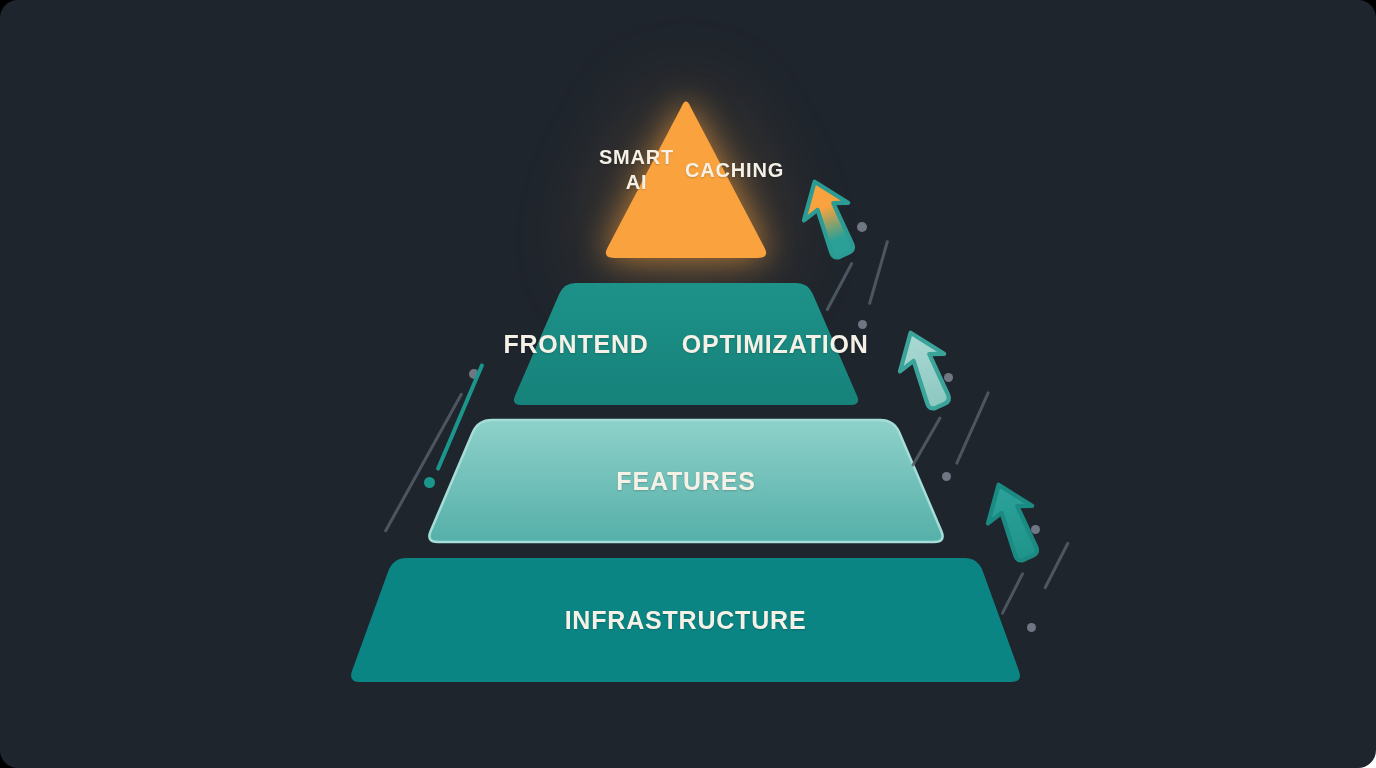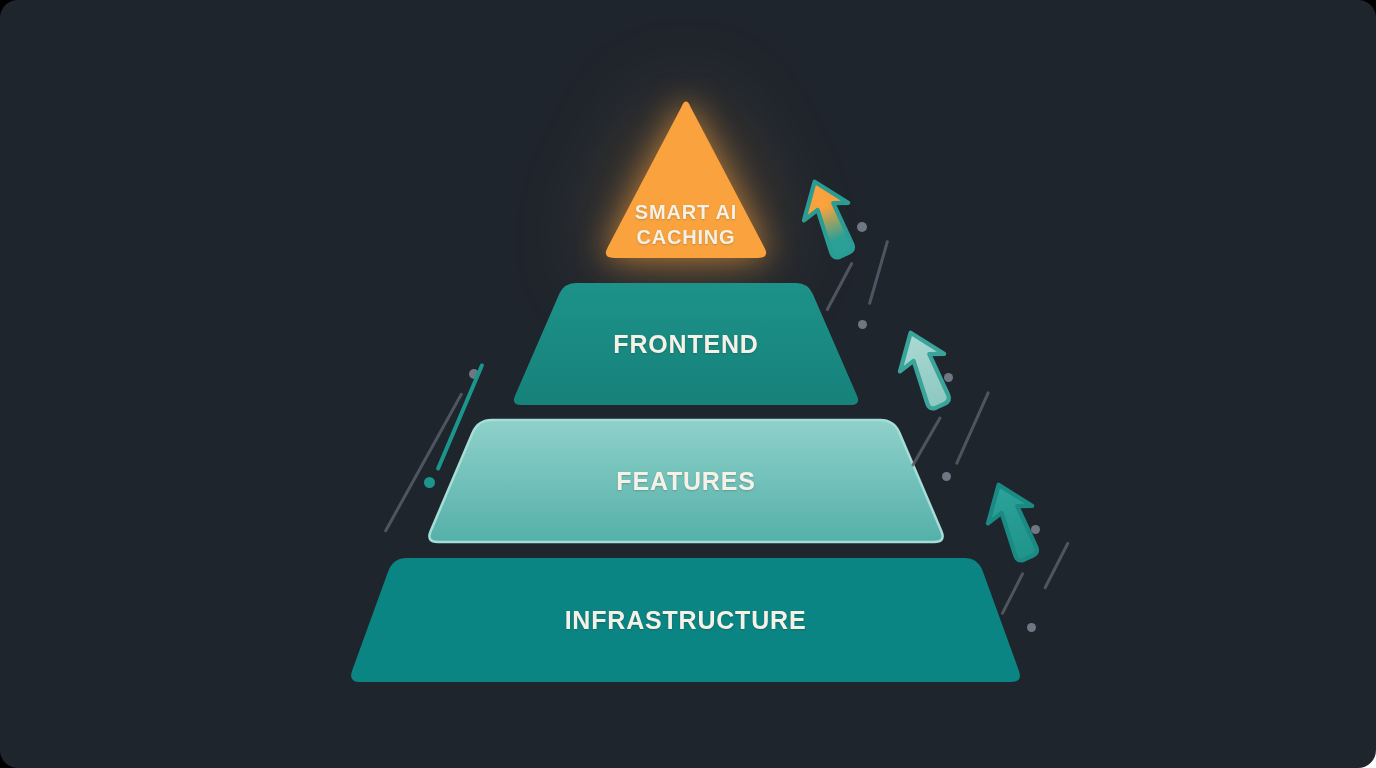--- a/index.html
+++ b/index.html
@@ -6,21 +6,21 @@
   body{width:1376px;height:768px;position:relative;font-family:"Liberation Sans",sans-serif;}
   .corner-patch{position:absolute;right:0;bottom:0;width:70px;height:70px;background:#fff;z-index:0;}
   .canvas{
     position:absolute;left:0;top:0;width:1376px;height:768px;
     background:var(--canvas_bg,#1f252d);
     border-radius:18px;overflow:hidden;z-index:1;
   }
   .layer{position:absolute;}
   .layer svg{position:absolute;left:0;top:0;width:100%;height:100%;overflow:visible;display:block;}
   .label{
-    position:absolute;inset:0;display:flex;flex-direction:column;align-items:center;justify-content:center;
+    position:absolute;inset:0;display:flex;align-items:center;justify-content:center;
     font-weight:700;color:var(--text,#f5f1e6);letter-spacing:.8px;line-height:1.24;text-align:center;
     text-shadow:0 1px 2px rgba(0,0,0,.18);z-index:2;
   }
   .label-triangle{justify-content:flex-end;padding-bottom:18px;font-size:20px;}
   .label-l2,.label-l3,.label-l4{font-size:25px;gap:33px;}
   .glowing{filter:drop-shadow(0 0 16px rgba(249,162,62,.65)) drop-shadow(0 0 46px rgba(249,162,62,.32));}
 
   .fill-orange{fill:var(--orange);}
   .fill-l2{fill:url(#grad-l2);}
   .fill-l3{fill:url(#grad-l3);stroke:var(--teal_light_border);stroke-width:2.5;}
@@ -93,20 +93,21 @@
       <span>CACHING</span>
     </div>
   </div>
 
   <div class="layer" style="left:511px;top:283px;width:350px;height:122px;">
     <svg viewBox="0 0 350 122">
       <path class="fill-l2" d="M65,0 L285,0 Q297,0 301.8,11 L346,112.8 Q350,122 340,122 L10,122 Q0,122 4,112.8 L48.2,11 Q53,0 65,0 Z"></path>
     </svg>
     <div class="label label-l2">
       <span>FRONTEND</span>
+      <span>OPTIMIZATION</span>
     </div>
   </div>
 
   <div class="layer" style="left:426px;top:420px;width:520px;height:122px;">
     <svg viewBox="0 0 520 122">
       <path class="fill-l3" d="M66,0 L454,0 Q468,0 473.5,12.9 L515.3,111 Q520,122 508,122 L12,122 Q0,122 4.7,111 L46.5,12.9 Q52,0 66,0 Z"></path>
     </svg>
     <div class="label label-l3">
       <span>FEATURES</span>
     </div>

